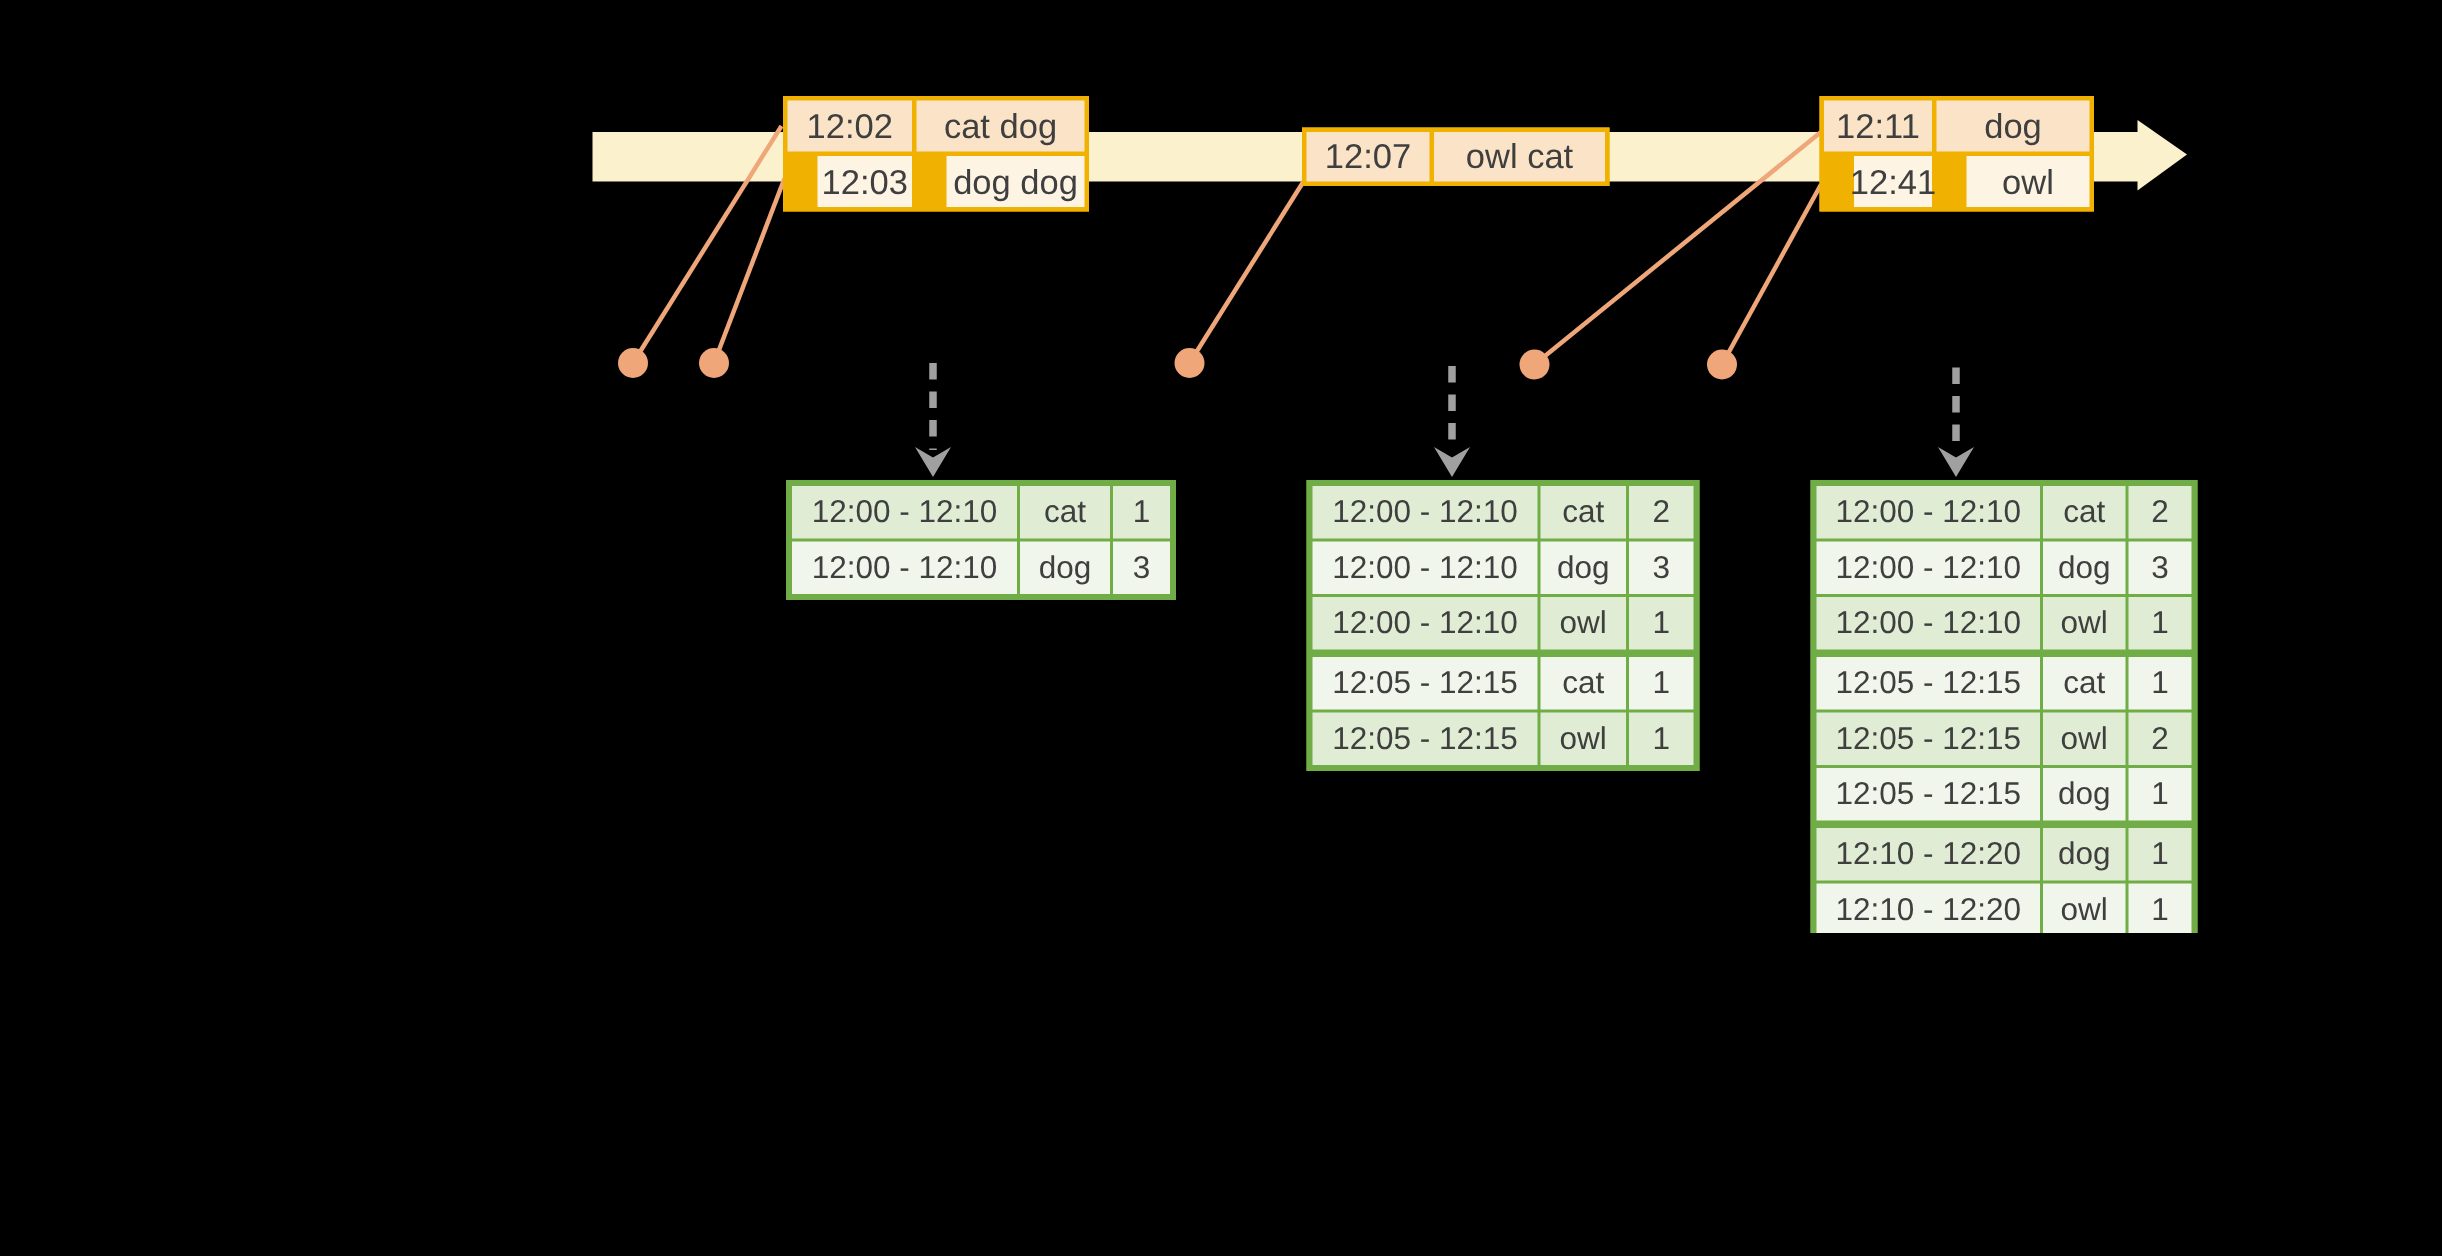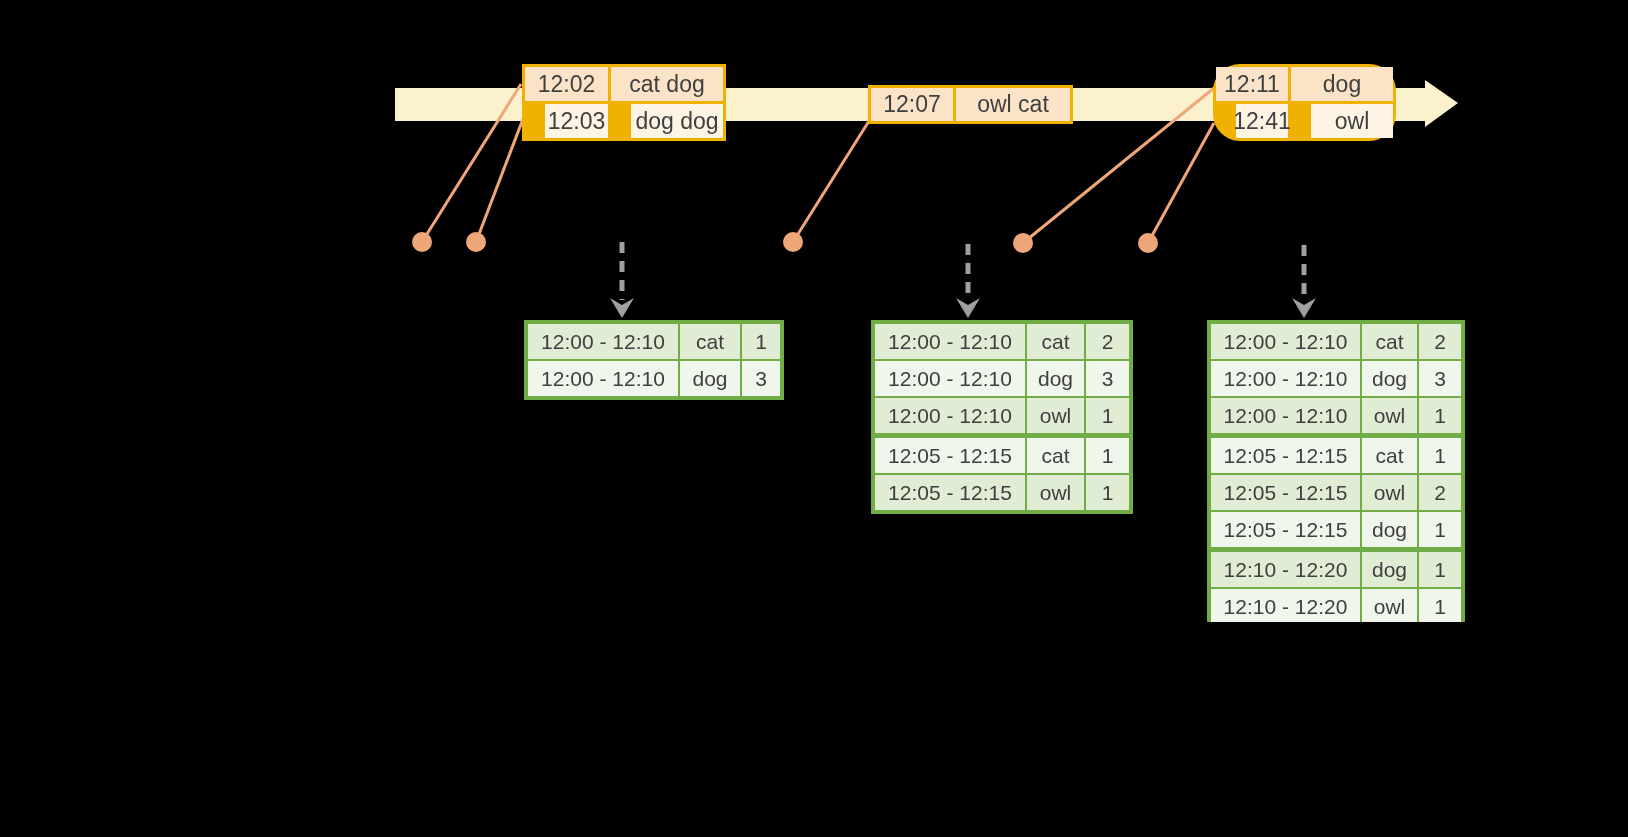--- a/index.html
+++ b/index.html
@@ -9,21 +9,21 @@
   }
   svg.overlay{position:absolute;left:0;top:0;width:1628px;height:837px;}
 
   
   .etable{position:absolute;display:grid;gap:3px;border:3px solid #F0B100;background:#F0B100;}
   .etable .cell{display:flex;align-items:center;justify-content:center;font-size:23px;line-height:1;}
   .e-dark{background:#FAE3C6;}
   .e-light{background:#FDF4E3;margin-left:20px;}
   #etable1{left:522px;top:64px;grid-template-columns:83px 112px;grid-auto-rows:34px;}
   #etable2{left:868px;top:85px;grid-template-columns:82px 114px;grid-auto-rows:33px;}
-  #etable3{left:1213px;top:64px;grid-template-columns:72px 102px;grid-auto-rows:34px;border-radius:27px;}
+  #etable3{left:1213px;top:64px;grid-template-columns:72px 102px;grid-auto-rows:34px;}
 
   
   .gtable{position:absolute;display:flex;flex-direction:column;gap:2px;border:4px solid #70AD47;background:#70AD47;margin-left:32px;}
   .grow{display:grid;gap:2px;}
   .grow.gsep{margin-top:3px;}
   .gtable .cell{display:flex;align-items:center;justify-content:center;font-size:21px;line-height:1;height:35px;}
   .g-dark .cell{background:#E0EDD4;}
   .g-light .cell{background:#F1F6EC;}
   #gtable1{left:492px;top:320px;}
   #gtable1 .grow{grid-template-columns:150px 60px 38px;}

